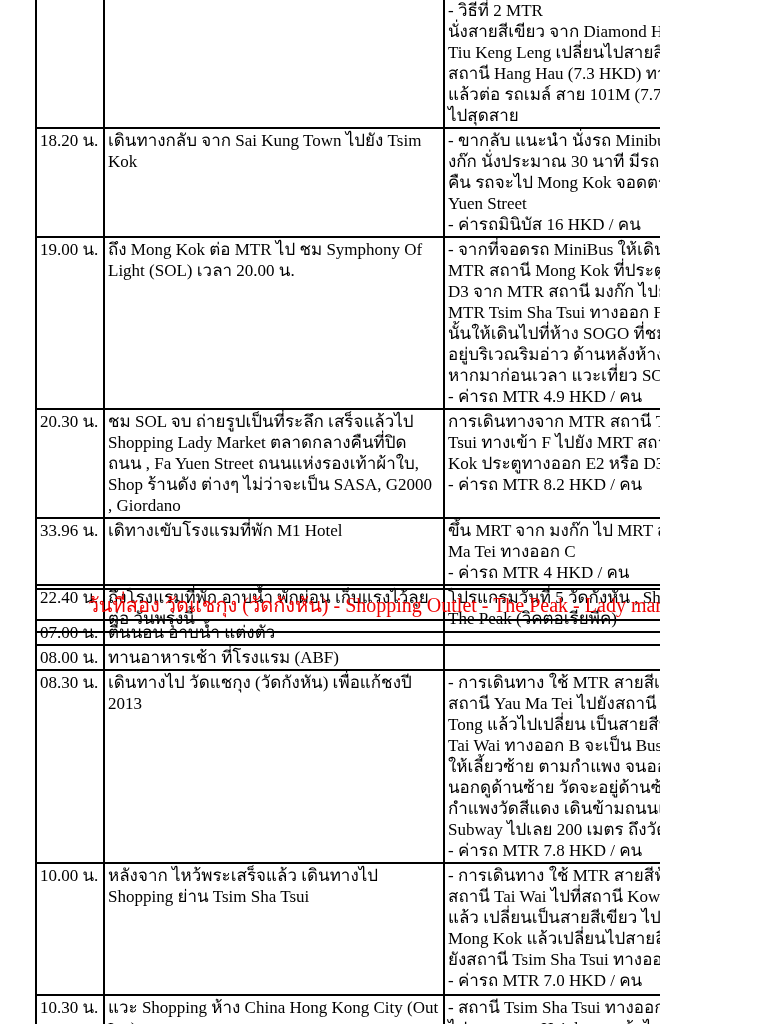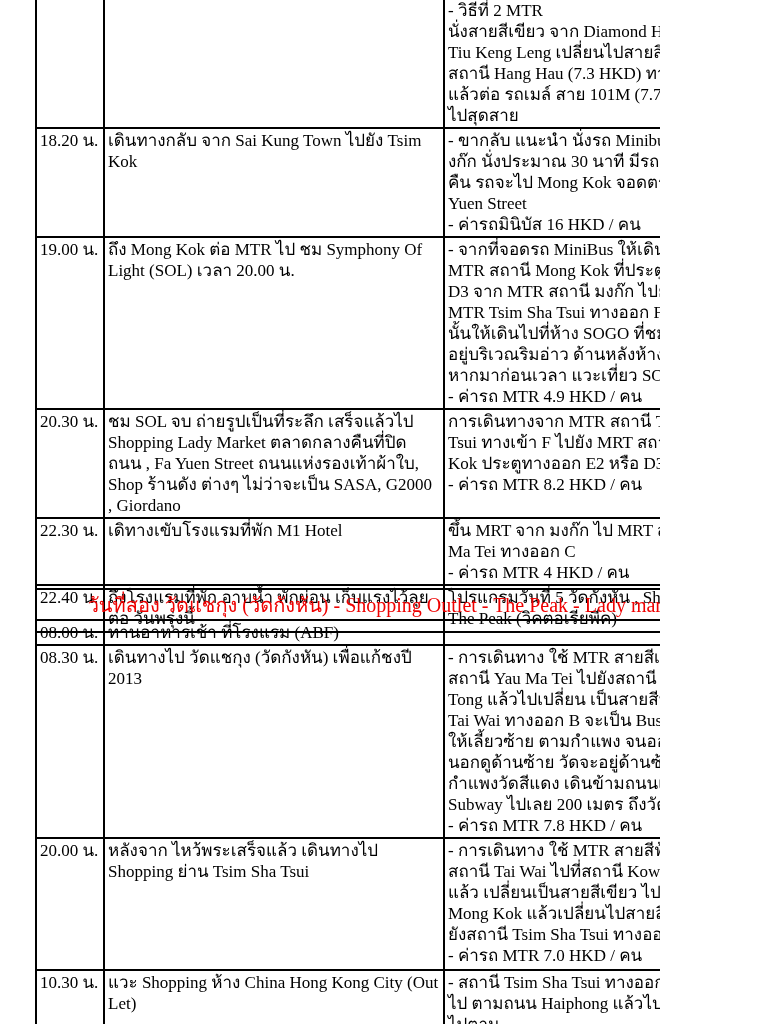--- a/index.html
+++ b/index.html
@@ -69,21 +69,21 @@
         <td class="multiline">- จากที่จอดรถ MiniBus ให้เดินมาขึ้น MTR สถานี Mong Kok ที่ประตู E2 หรือ D3 จาก MTR สถานี มงก๊ก ไปยัง สถานี MTR Tsim Sha Tsui ทางออก F หลังจากนั้นให้เดินไปที่ห้าง SOGO ที่ชม SOL จะอยู่บริเวณริมอ่าว ด้านหลังห้าง SOGO หากมาก่อนเวลา แวะเที่ยว SOGO ก่อน
 - ค่ารถ MTR 4.9 HKD / คน</td>
       </tr>
       <tr style="height:86px">
         <td class="time-cell">20.30 น.</td>
         <td class="multiline">ชม SOL จบ ถ่ายรูปเป็นที่ระลึก เสร็จแล้วไป Shopping Lady Market ตลาดกลางคืนที่ปิดถนน , Fa Yuen Street ถนนแห่งรองเท้าผ้าใบ, Shop ร้านดัง ต่างๆ ไม่ว่าจะเป็น SASA, G2000 , Giordano</td>
         <td class="multiline">การเดินทางจาก MTR สถานี Tsim Sha Tsui ทางเข้า F ไปยัง  MRT สถานี Mong Kok ประตูทางออก E2 หรือ D3
 - ค่ารถ MTR 8.2 HKD / คน</td>
       </tr>
       <tr style="height:64px">
-        <td class="time-cell">22.30 น.</td>
+        <td class="time-cell">33.96 น.</td>
         <td class="multiline">เดิทางเขับโรงแรมที่พัก M1 Hotel</td>
         <td class="multiline">ขึ้น MRT จาก มงก๊ก ไป MRT สถานี Yau Ma Tei  ทางออก C
 - ค่ารถ MTR 4 HKD / คน</td>
       </tr>
       <tr style="height:47px">
         <td class="time-cell">22.40 น.</td>
         <td class="multiline">ถึงโรงแรมที่พัก อาบน้ำ พักผ่อน เก็บแรงไว้ลุยต่อ วันพรุ่งนี้</td>
         <td class="multiline small-note">โปรแกรมวันที่ 5 วัดกังหัน , Shopping , The Peak (วิคตอเรียพีค)</td>
       </tr>
     </tbody>
@@ -92,33 +92,38 @@
   <table class="itinerary" style="left:35px; top:588px; width:702px;">
     <colgroup>
         <col style="width:68px">
         <col style="width:340px">
         <col style="width:294px">
       </colgroup>
     <tbody>
       <tr class="day-header" style="height:31px">
         <td colspan="3">วันที่สอง วัดแชกุง (วัดกังหัน) - Shopping Outlet - The Peak - Lady market</td>
       </tr>
+      <tr style="height:24px">
+        <td class="time-cell">07.00 น.</td>
+        <td class="multiline">ตื่นนอน อาบน้ำ แต่งตัว</td>
+        <td class="multiline"></td>
+      </tr>
       <tr style="height:25px">
         <td class="time-cell">08.00 น.</td>
         <td class="multiline">ทานอาหารเช้า ที่โรงแรม (ABF)</td>
         <td class="multiline"></td>
       </tr>
       <tr style="height:186px">
         <td class="time-cell">08.30 น.</td>
         <td class="multiline">เดินทางไป วัดแชกุง (วัดกังหัน) เพื่อแก้ชงปี 2013</td>
         <td class="multiline">- การเดินทาง ใช้ MTR สายสีเขียว จากสถานี Yau Ma Tei  ไปยังสถานี Kowloon Tong แล้วไปเปลี่ยน เป็นสายสีฟ้า ไปยัง Tai Wai ทางออก B จะเป็น Bus Terminal ให้เลี้ยวซ้าย ตามกำแพง จนออกมาด้านนอกดูด้านซ้าย วัดจะอยู่ด้านซ้าย กำแพงวัดสีแดง  เดินข้ามถนนเล็ก ลง Subway ไปเลย 200 เมตร ถึงวัด
 - ค่ารถ MTR 7.8 HKD / คน</td>
       </tr>
       <tr style="height:132px">
-        <td class="time-cell">20.00 น.</td>
+        <td class="time-cell">10.00 น.</td>
         <td class="multiline">หลังจาก ไหว้พระเสร็จแล้ว  เดินทางไป Shopping ย่าน Tsim Sha Tsui</td>
         <td class="multiline">- การเดินทาง ใช้ MTR สายสีฟ้า จากสถานี Tai Wai ไปที่สถานี Kowloon Tong แล้ว เปลี่ยนเป็นสายสีเขียว ไปยังสถานี Mong Kok แล้วเปลี่ยนไปสายสีแดง  ไปยังสถานี Tsim Sha Tsui ทางออก A1
 - ค่ารถ MTR 7.0 HKD / คน</td>
       </tr>
       <tr style="height:120px">
         <td class="time-cell">10.30 น.</td>
         <td class="multiline">แวะ Shopping ห้าง China Hong Kong City (Out Let)</td>
         <td class="multiline">- สถานี Tsim Sha Tsui ทางออก A1 เดินไป ตามถนน Haiphong แล้วไปเลี้ยวขวา ไปตาม</td>
       </tr>
     </tbody>

